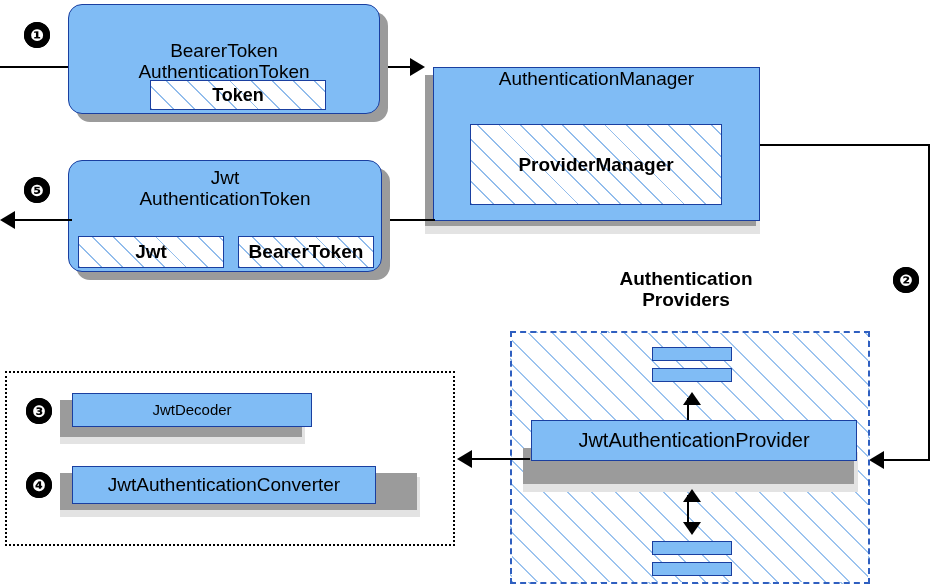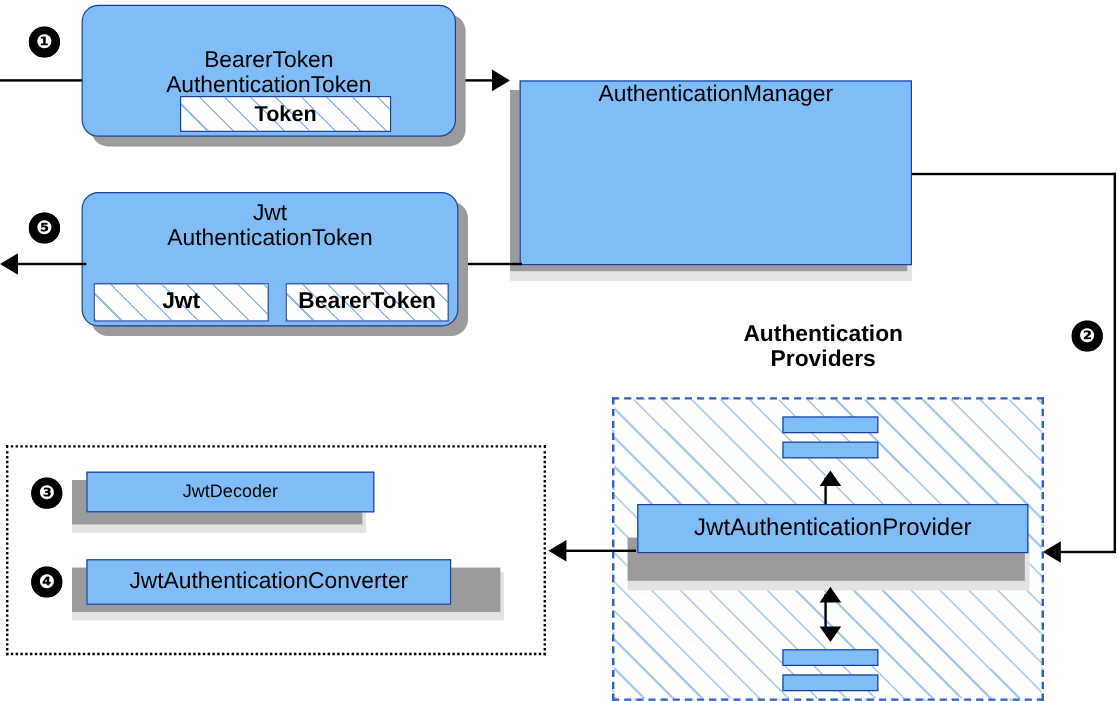--- a/index.html
+++ b/index.html
@@ -84,20 +84,21 @@
       <div>AuthenticationToken</div>
     </div>
   </div>
   <div class="hatch" style="left:150px;top:80px;width:176px;height:30px;font-size:18px;">Token</div>
 
   <div class="shadow2" style="left:425px;top:79px;width:335px;height:155px;"></div>
   <div class="shadow" style="left:425px;top:75px;width:331px;height:151px;"></div>
   <div class="box" style="left:433px;top:67px;width:327px;height:154px;font-size:19px;align-items:flex-start;">
     <div style="text-align:right;">AuthenticationManager</div>
   </div>
+  <div class="hatch" style="left:470px;top:124px;width:252px;height:81px;font-size:19px;">ProviderManager</div>
 
   <div class="hline" style="left:760px;top:144px;width:170px;"></div>
   <div class="vline" style="left:928px;top:144px;height:316px;"></div>
   <div class="hline" style="left:882px;top:459px;width:48px;"></div>
   <div class="arrowL" style="left:869px;top:451px;"></div>
 
   <div class="badge" style="left:893px;top:267px;">❷</div>
 
   <div class="hline" style="left:380px;top:219px;width:55px;"></div>
 

